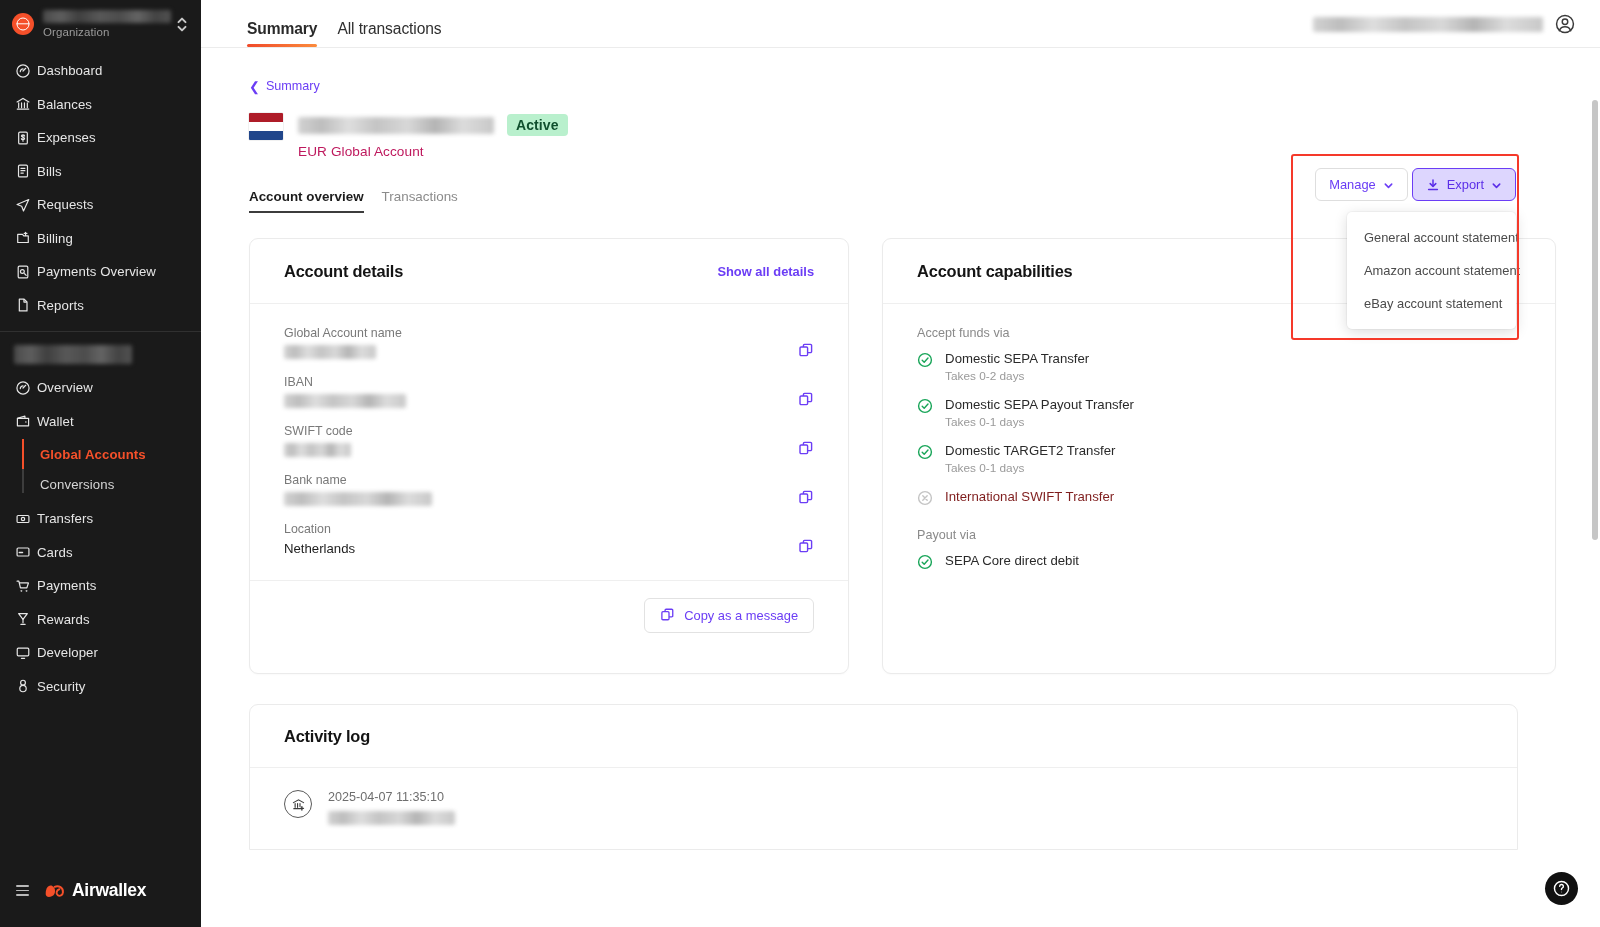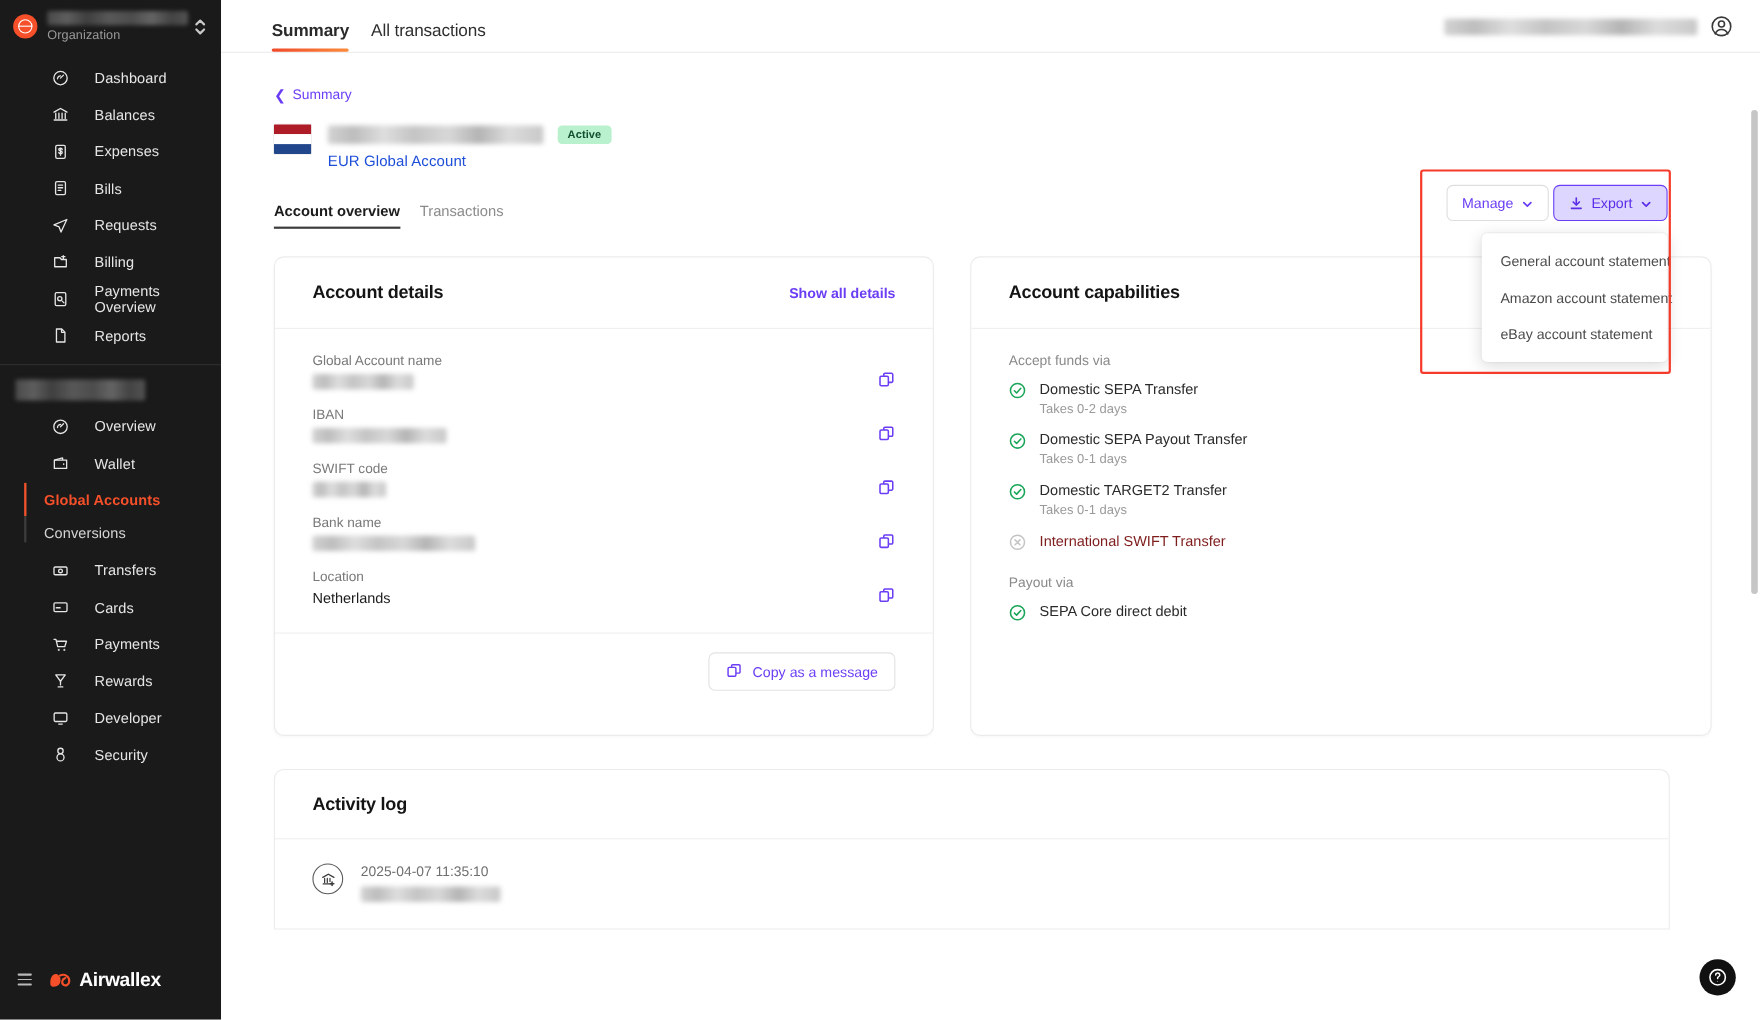--- a/index.html
+++ b/index.html
@@ -44,23 +44,23 @@
     display: block; border-radius: 2px;
     background: linear-gradient(90deg,#d2d2d2 0%,#bdbdbd 12%,#dedede 26%,#c4c4c4 40%,#d8d8d8 56%,#b4b4b4 70%,#dcdcdc 84%,#c8c8c8 100%);
     filter: blur(2.2px);
   }
   .org-name-redact { width: 128px; height: 13px; margin-bottom: 3px; }
   .org-sub { font-size: 11.5px; color: #9a9a9a; letter-spacing: .1px; }
   .org-caret { width: 14px; color: #c9c9c9; flex: none; display: flex; align-items: center; justify-content: center; }
 
   .nav { padding-top: 8px; }
   .nav-item {
-    display: flex; align-items: center; gap: 23px;
+    display: flex; align-items: center; gap: 6px;
     height: 33.5px; padding: 0 12px 0 14px; cursor: pointer;
-    color: #e6e6e6; font-size: 13.2px; letter-spacing: .1px; margin-left: 32px;
+    color: #e6e6e6; font-size: 13.2px; letter-spacing: .1px;
   }
   .nav-ico { width: 17px; height: 17px; flex: none; display: flex; align-items: center; justify-content: center; color: #e6e6e6; }
   .nav-ico svg { width: 16px; height: 16px; display: block; }
 
   .sb-divider { height: 1px; background: #303030; margin: 9px 0 0 0; }
   .section-redact { width: 118px; height: 19px; margin: 13px 0 7px 14px; }
 
   .sub-wrap { position: relative; padding-left: 23px; margin: 1px 0 3px 0; }
   .sub-rail { position: absolute; left: 22px; top: 0; bottom: 6px; width: 1.6px; background: #3d3d3d; }
   .sub-rail-active { position: absolute; left: 22px; top: 0; height: 30px; width: 1.6px; background: #f5502a; }
@@ -114,24 +114,24 @@
   }
   .flag {
     width: 34px; height: 27px; flex: none; border-radius: 1px; overflow: hidden;
     display: flex; flex-direction: column; box-shadow: 0 0 0 0.5px #e3e3e3;
   }
   .flag i { display: block; height: 33.33%; }
   .acct-titles { padding-top: 1px; }
   .acct-row1 { display: flex; align-items: center; gap: 13px; }
   .acct-name-redact { width: 196px; height: 17px; }
   .badge {
-    background: #b9f0cd; color: #10502e; font-size: 10px; font-weight: 700;
+    background: #b9f0cd; color: #10502e; font-size: 14px; font-weight: 700;
     padding: 3px 9px; border-radius: 4px; letter-spacing: .1px;
   }
-  .acct-sub { font-size: 13.6px; color: #1d4ed8; margin-top: 8px; letter-spacing: .1px; }
+  .acct-sub { font-size: 13.6px; color: #be185d; margin-top: 8px; letter-spacing: .1px; }
 
   
   .actions { position: absolute; top: 120px; right: 84px; display: flex; gap: 4px; z-index: 30; }
   .btn {
     display: flex; align-items: center; gap: 7px; height: 33px; padding: 0 13px;
     border-radius: 6px; font-size: 12.9px; cursor: pointer; white-space: nowrap;
   }
   .btn-manage { background: #fff; border: 1px solid #dedede; color: #6b3df5; }
   .btn-export { background: #ddd6fe; border: 1.6px solid #6b3df5; color: #5b2ee8; font-weight: 400; }
   .chev-dn { width: 11px; height: 11px; }

